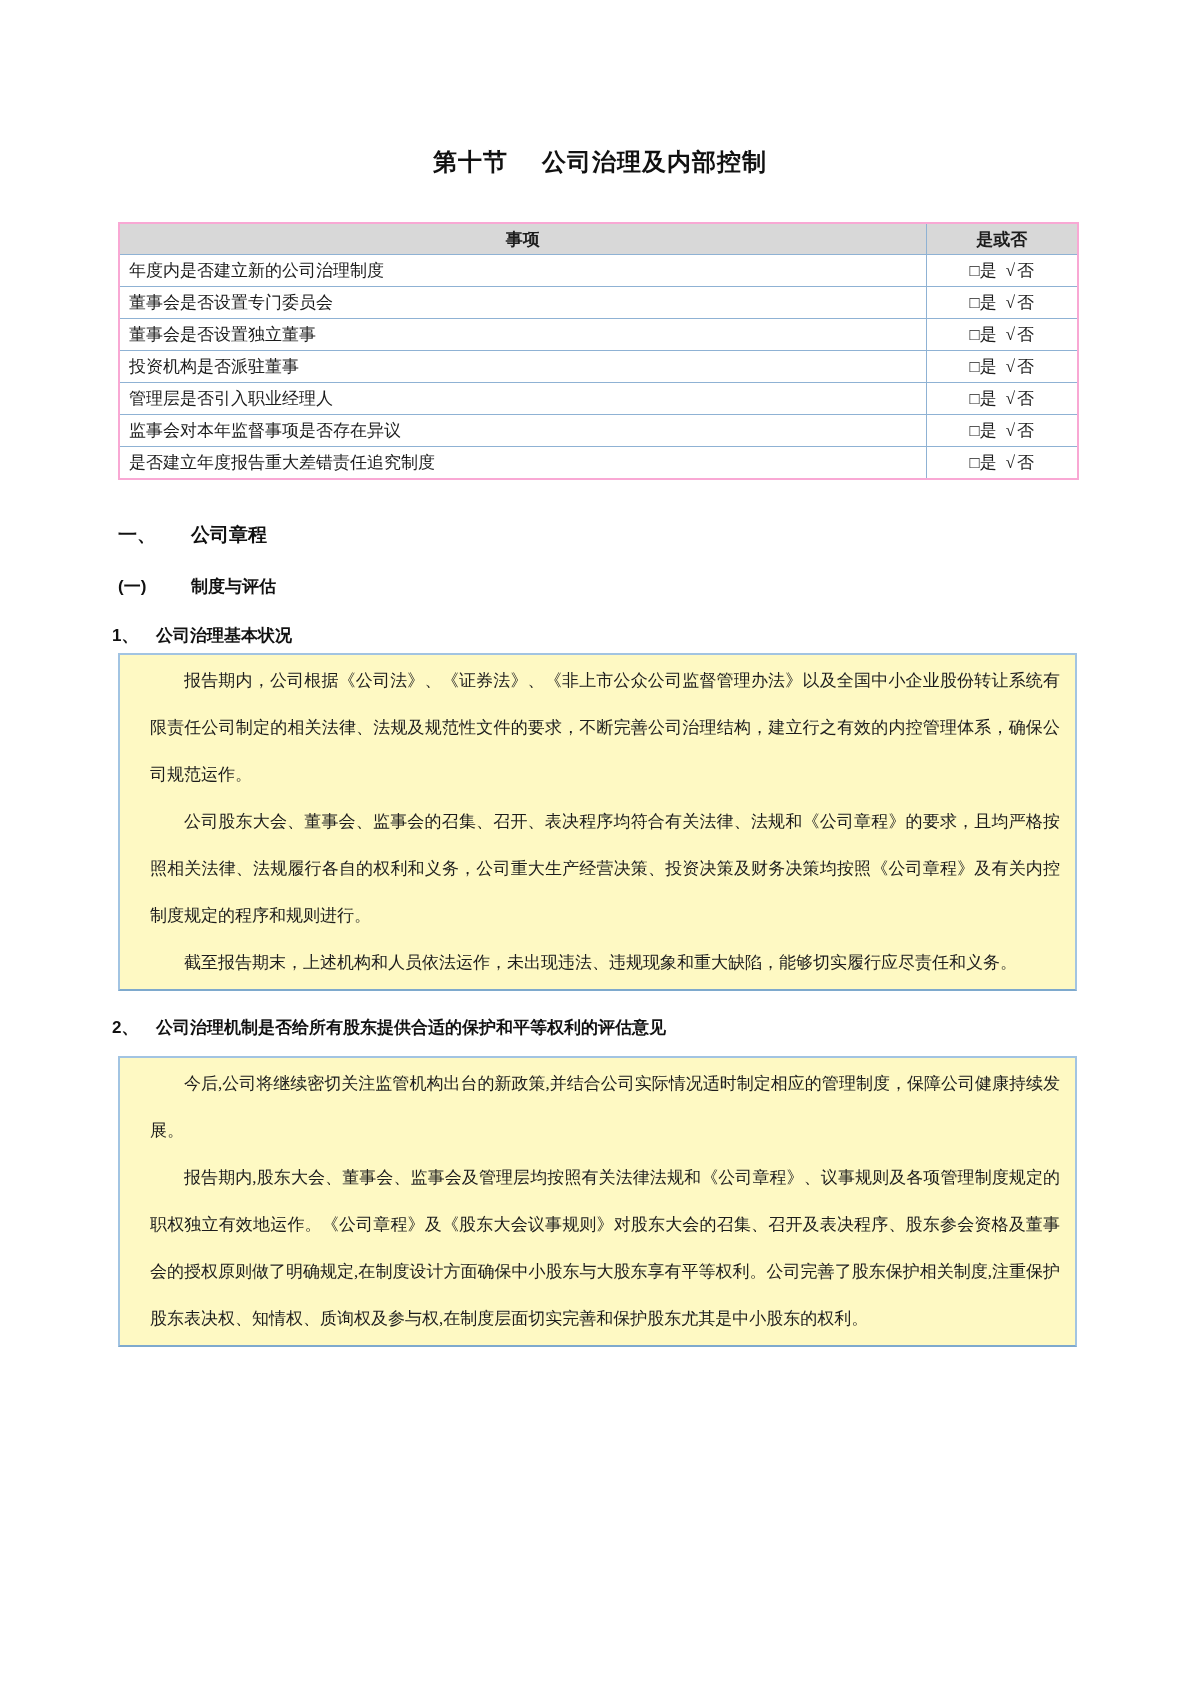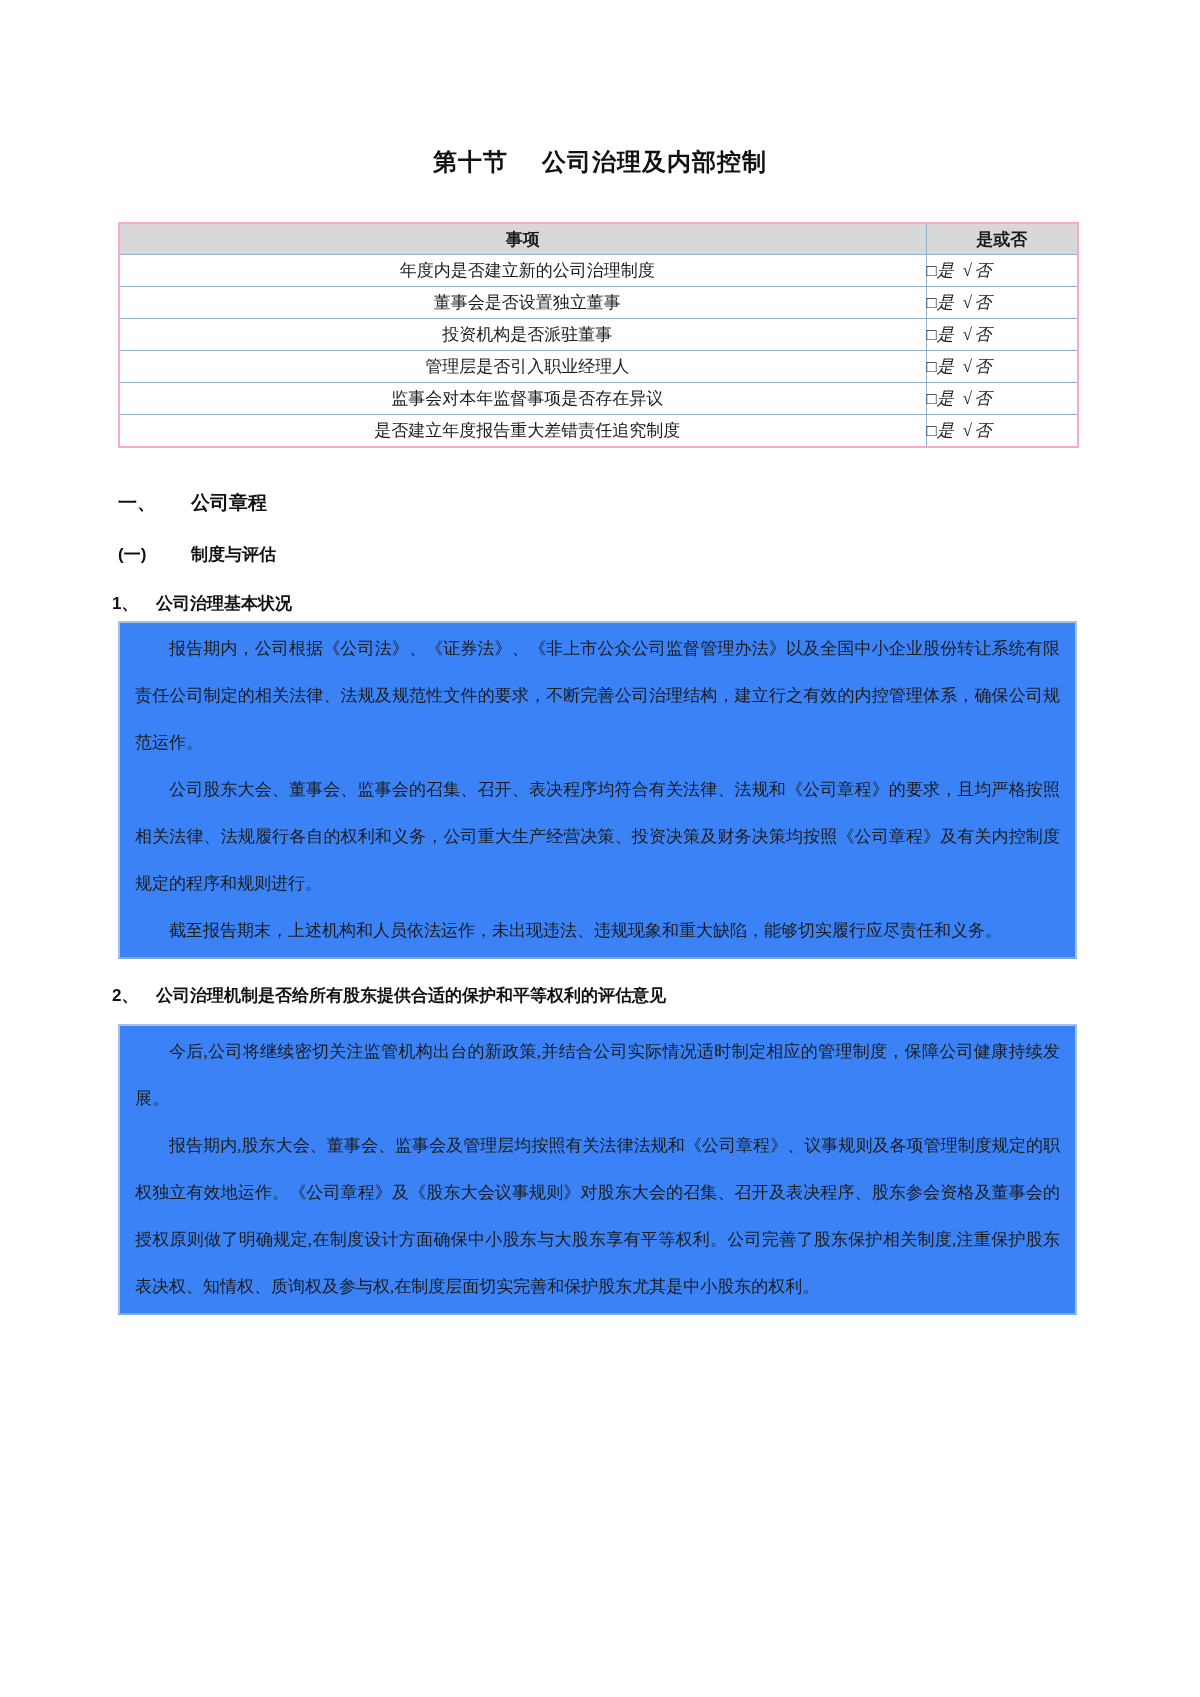--- a/index.html
+++ b/index.html
@@ -52,26 +52,25 @@
     text-align: center;
     padding: 0;
   }
   table.checklist td {
     height: 31px;
     background: #ffffff;
     padding: 0;
   }
   table.checklist td.item-cell {
     padding-left: 9px;
+    text-align: left;
+  }
+  table.checklist td.answer-cell {
     text-align: center;
-  }
-  table.checklist td.answer-cell {
-    text-align: left;
     white-space: nowrap;
-    font-style: italic;
   }
   .col-item   { width: 807px; }
   .col-answer { width: 152px; }
   .answer-cell .check-icon { margin-left: 9px; margin-right: 2px; }
 
   .sec-h1 {
     margin-top: 42px;
     display: flex;
     font-family: "Liberation Sans", sans-serif;
     font-weight: bold;
@@ -101,22 +100,22 @@
     font-size: 17px;
     line-height: 25px;
     color: #111111;
   }
   .sec-h3 .num { width: 44px; flex: 0 0 auto; }
 
   .text-box {
     margin-top: 5px;
     border: 2px solid #a2c4e2;
     border-bottom-color: #7ea9cd;
-    padding: 2px 15px 3px 15px;
-    background: #3b82f6;
+    padding: 2px 15px 3px 30px;
+    background: #fef9c3;
   }
   .text-box p {
     margin: 0;
     font-size: 17px;
     line-height: 47px;
     text-indent: 2em;
     text-align: justify;
     color: #1c1c1c;
   }
   .box2 { margin-top: 16px; }
@@ -142,20 +141,24 @@
           <th>事项</th>
           <th>是或否</th>
         </tr>
       </thead>
       <tbody>
         <tr>
           <td class="item-cell">年度内是否建立新的公司治理制度</td>
           <td class="answer-cell"><span>□</span><span>是</span><span class="check-icon">√</span><span>否</span></td>
         </tr>
         <tr>
+          <td class="item-cell">董事会是否设置专门委员会</td>
+          <td class="answer-cell"><span>□</span><span>是</span><span class="check-icon">√</span><span>否</span></td>
+        </tr>
+        <tr>
           <td class="item-cell">董事会是否设置独立董事</td>
           <td class="answer-cell"><span>□</span><span>是</span><span class="check-icon">√</span><span>否</span></td>
         </tr>
         <tr>
           <td class="item-cell">投资机构是否派驻董事</td>
           <td class="answer-cell"><span>□</span><span>是</span><span class="check-icon">√</span><span>否</span></td>
         </tr>
         <tr>
           <td class="item-cell">管理层是否引入职业经理人</td>
           <td class="answer-cell"><span>□</span><span>是</span><span class="check-icon">√</span><span>否</span></td>

